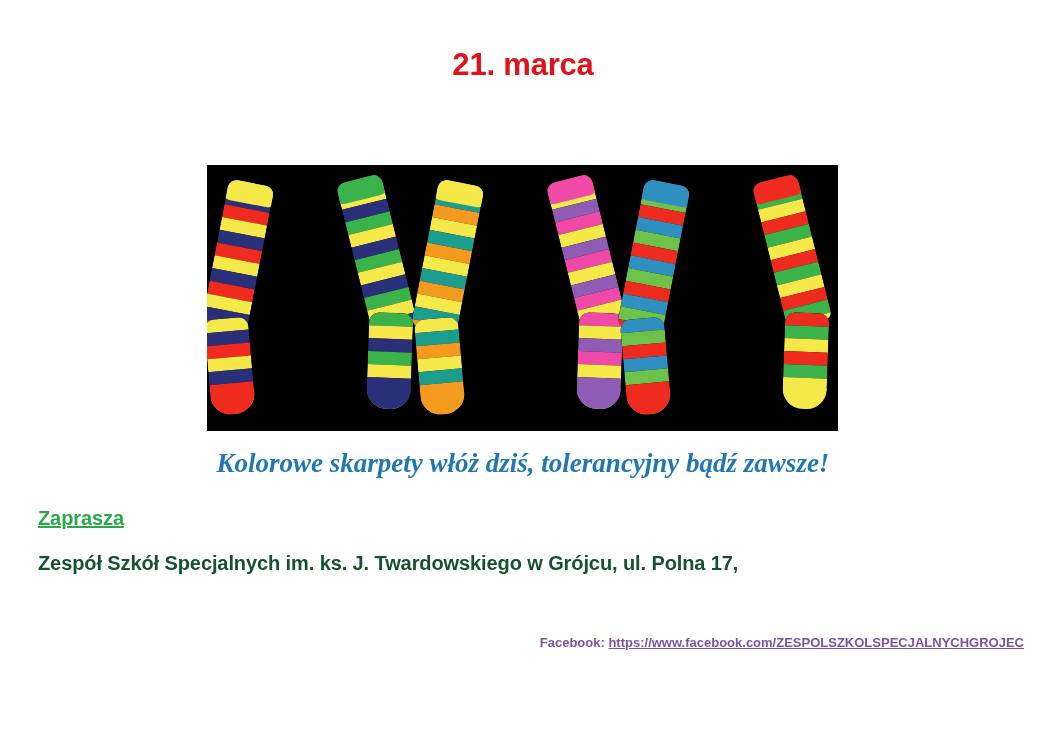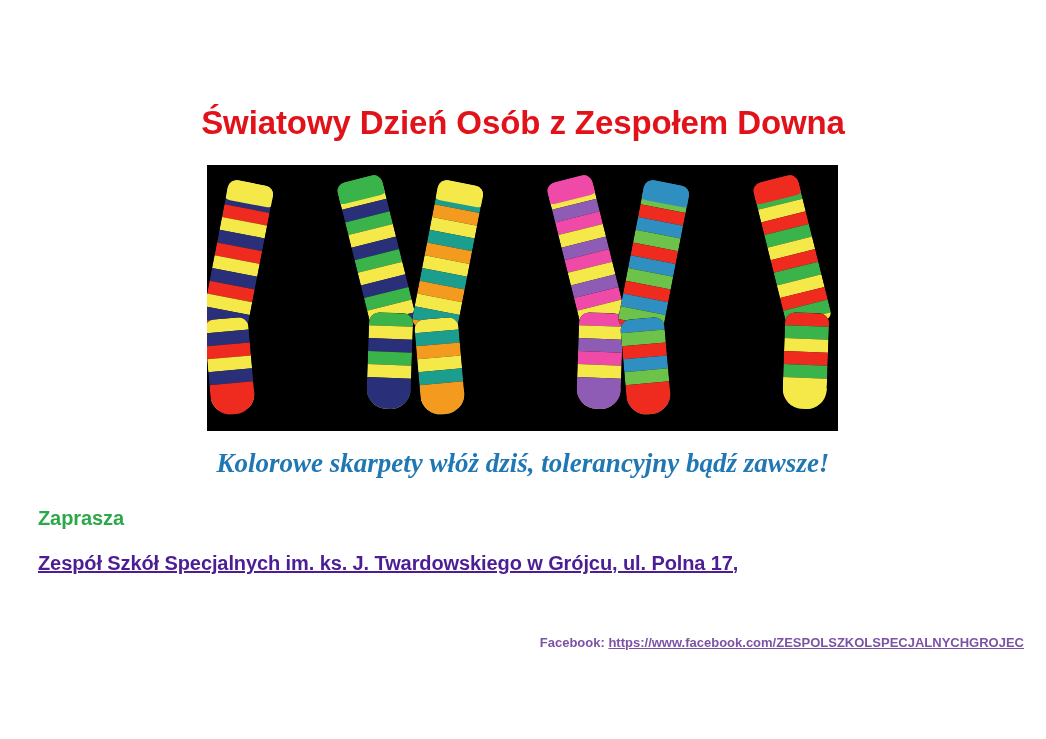--- a/index.html
+++ b/index.html
@@ -132,22 +132,22 @@
 
   
   .body-line {
     position: absolute;
     left: 38px;
     font-size: 20px;
     font-weight: bold;
     letter-spacing: -0.1px;
     white-space: nowrap;
   }
-  .body-line.l1 { top: 507px; color: #2ba84a; }
-  .body-line.l2 { top: 552px; color: #4c1d95; text-decoration: underline; }
+  .body-line.l1 { top: 507px; color: #2ba84a; text-decoration: underline; }
+  .body-line.l2 { top: 552px; color: #14532d; }
   .body-line.l3 { top: 597px; color: #2ba84a; }
 
   
   .footer {
     position: absolute;
     right: 22px;
     top: 632px;
     text-align: right;
     font-size: 13px;
     font-weight: bold;
@@ -159,22 +159,22 @@
   .footer .url {
     color: #7c52a5;
     text-decoration: underline;
   }
 </style>
 </head>
 <body>
 
 <div class="poster">
 
-
-  <div class="heading-2">Światowy Dzień Osób z Zespołem Downa</div>
+  <div class="heading-1">21. marca</div>
+
 
   <div class="photo-panel">
     <div class="sock-stage" id="sock-stage">
         <div class="sock" style="left: 22px; top: 18px; transform: rotate(11deg);">
           <div class="leg">
             <div class="stripes">
               <i style="height: 13px; background: rgb(245, 233, 74);"></i>
               <i style="height: 13px; background: rgb(42, 47, 122);"></i>
               <i style="height: 13px; background: rgb(239, 43, 32);"></i>
               <i style="height: 13px; background: rgb(245, 233, 74);"></i>

